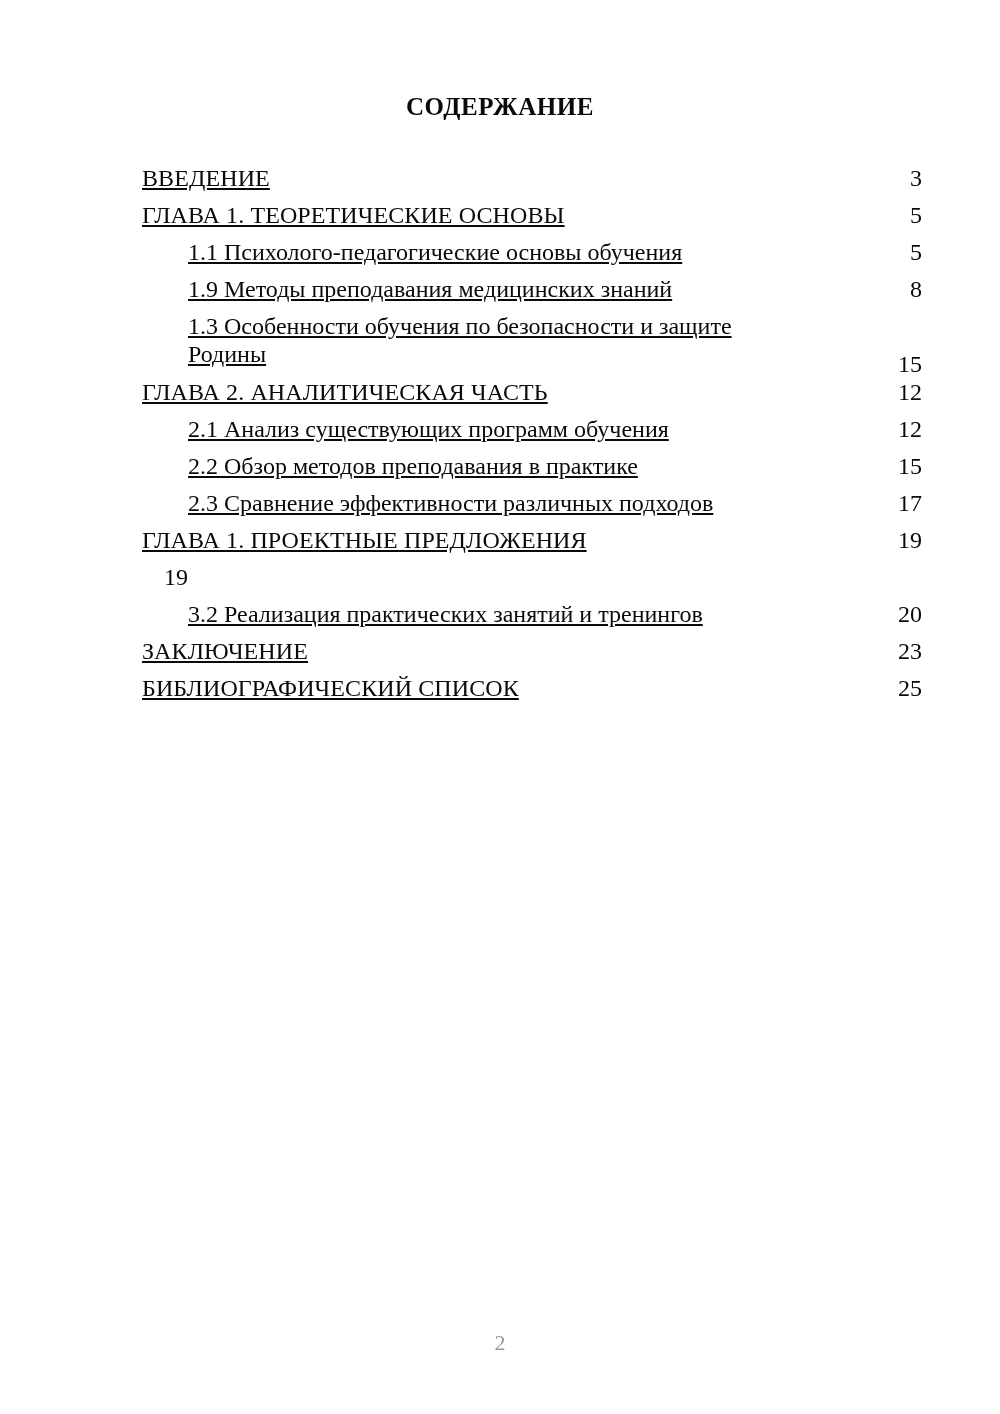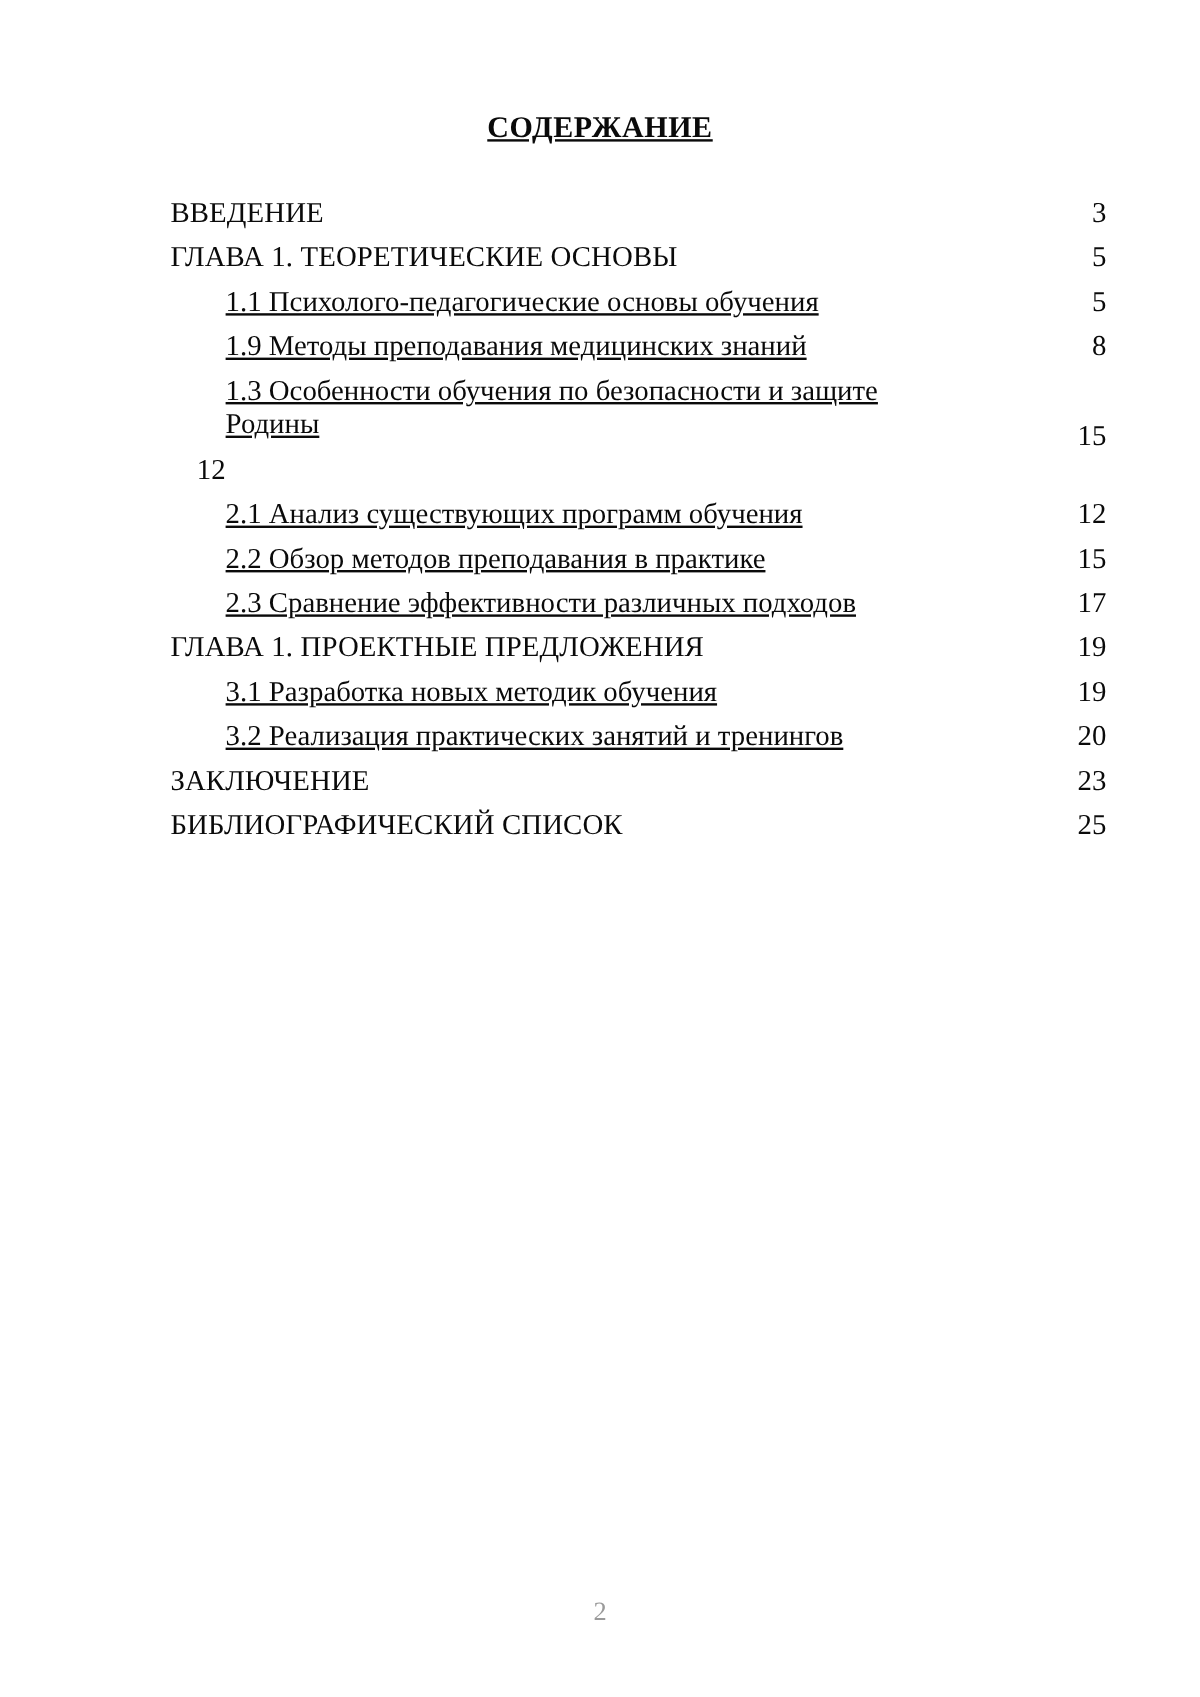--- a/index.html
+++ b/index.html
@@ -23,21 +23,20 @@
   .doc-title {
     position: absolute;
     top: 92px;
     left: 0;
     width: 1000px;
     text-align: center;
     font-size: 25px;
     font-weight: bold;
     letter-spacing: 0.5px;
     line-height: 1.2;
-    text-decoration: underline;
   }
 
   .toc {
     position: absolute;
     top: 164px;
     left: 142px;
     width: 780px;
   }
 
   .toc-entry {
@@ -66,20 +65,21 @@
   }
   
   .toc-entry.two-line .entry-page {
     align-self: flex-end;
     line-height: 28px;
   }
 
   .level-1 > .entry-text {
     margin-left: 0;
     letter-spacing: 0.1px;
+    text-decoration: underline;
   }
   .level-2 > .entry-text {
     margin-left: 46px;
     text-decoration: underline;
   }
 
   .footer-page {
     position: absolute;
     top: 1330px;
     left: 0;
@@ -112,40 +112,40 @@
       <div class="toc-entry level-2">
         <span class="entry-text">1.9 Методы преподавания медицинских знаний</span>
         <span class="entry-page">8</span>
       </div>
       <div class="toc-entry level-2 two-line">
         <span class="entry-text">1.3 Особенности обучения по безопасности и защите
 Родины</span>
         <span class="entry-page">15</span>
       </div>
       <div class="toc-entry level-1">
+        <span class="entry-text">ГЛАВА 2. АНАЛИТИЧЕСКАЯ ЧАСТЬ</span>
         <span class="entry-page">12</span>
       </div>
       <div class="toc-entry level-2">
         <span class="entry-text">2.1 Анализ существующих программ обучения</span>
         <span class="entry-page">12</span>
       </div>
       <div class="toc-entry level-2">
         <span class="entry-text">2.2 Обзор методов преподавания в практике</span>
         <span class="entry-page">15</span>
       </div>
       <div class="toc-entry level-2">
         <span class="entry-text">2.3 Сравнение эффективности различных подходов</span>
         <span class="entry-page">17</span>
       </div>
       <div class="toc-entry level-1">
         <span class="entry-text">ГЛАВА 1. ПРОЕКТНЫЕ ПРЕДЛОЖЕНИЯ</span>
         <span class="entry-page">19</span>
       </div>
       <div class="toc-entry level-2">
-        <span class="entry-text">3.1 Разработка новых методик обучения</span>
         <span class="entry-page">19</span>
       </div>
       <div class="toc-entry level-2">
         <span class="entry-text">3.2 Реализация практических занятий и тренингов</span>
         <span class="entry-page">20</span>
       </div>
       <div class="toc-entry level-1">
         <span class="entry-text">ЗАКЛЮЧЕНИЕ</span>
         <span class="entry-page">23</span>
       </div>

